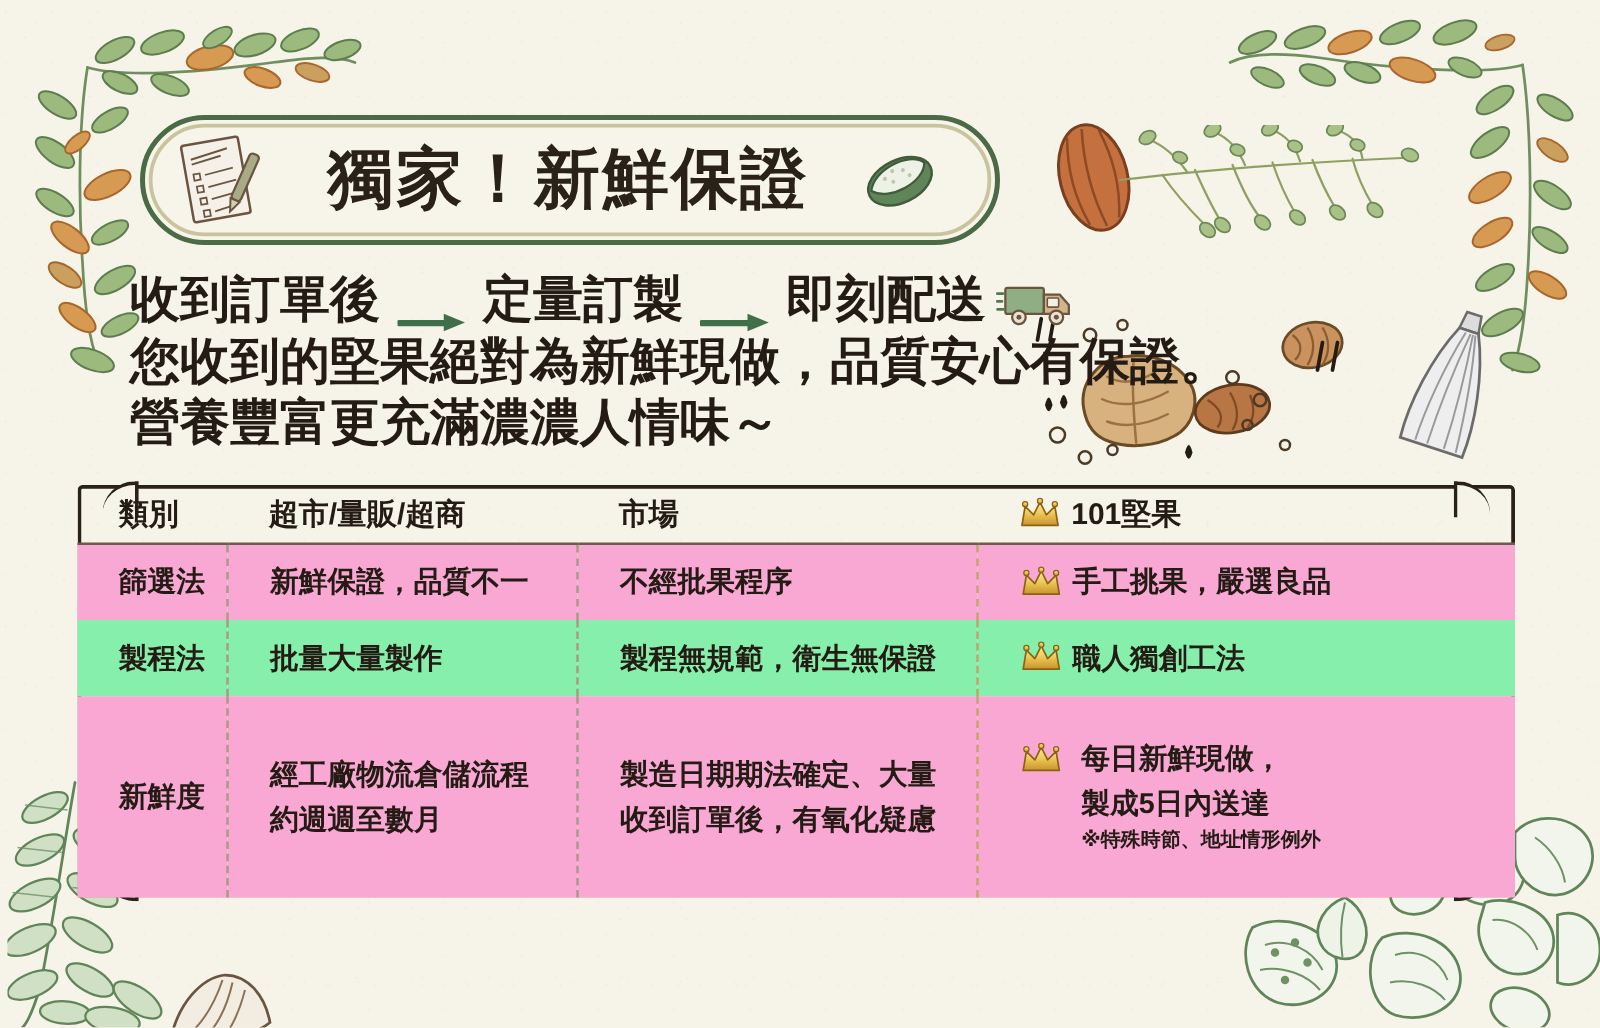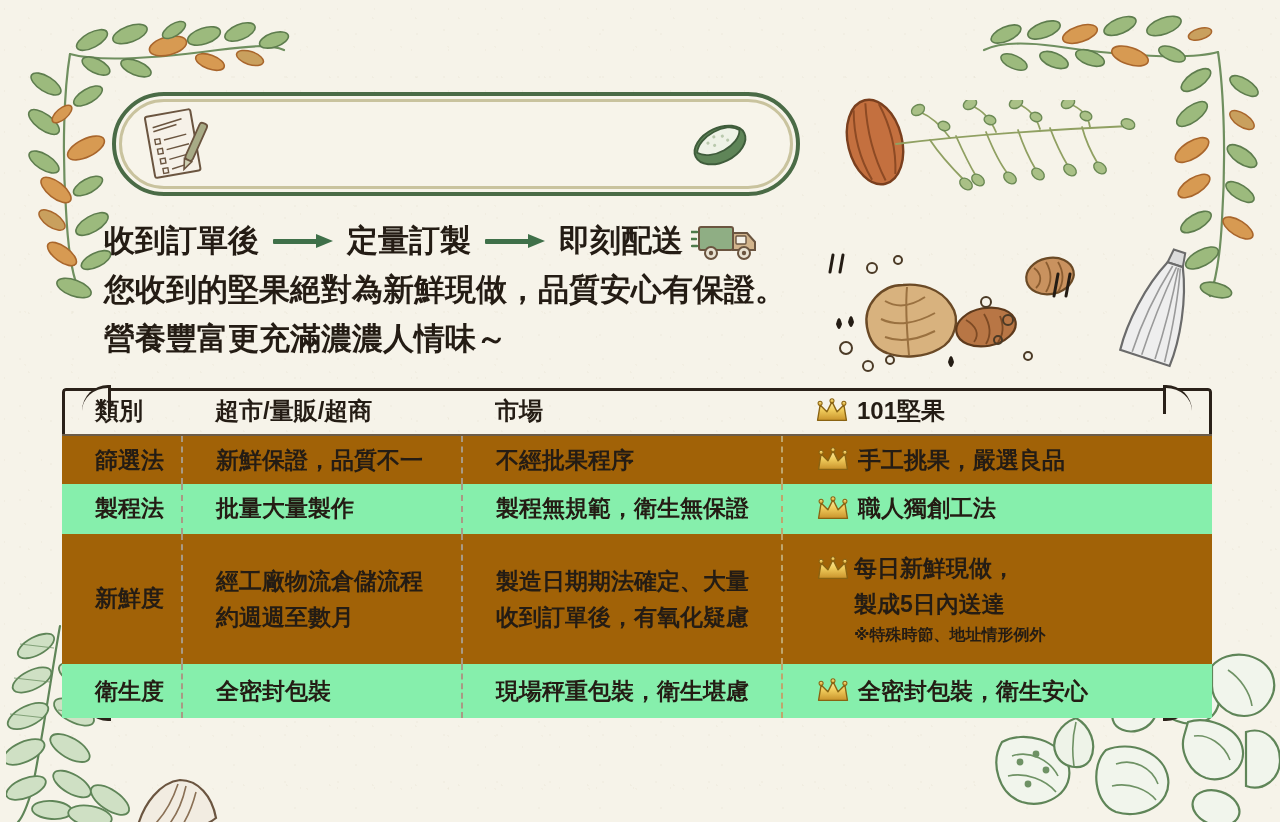--- a/index.html
+++ b/index.html
@@ -39,22 +39,22 @@
   #title-text{
     position:absolute;left:150px;top:50%;transform:translateY(-50%);
     font-size:53px;font-weight:bold;letter-spacing:2px;color:#2a2119;
     white-space:nowrap;
     font-family:"Liberation Sans","DejaVu Sans",sans-serif;
   }
 
   
   #intro{position:absolute;left:104px;top:216px;width:760px;z-index:3;}
   .intro-line{
-    font-size:31px;font-weight:bold;color:#241c14;line-height:49px;
-    white-space:nowrap;display:flex;align-items:center;
+    font-size:40px;font-weight:bold;color:#241c14;line-height:49px;
+    white-space:nowrap;display:flex;align-items:flex-end;
   }
   .flow-arrow{display:inline-block;margin:0 14px;position:relative;
     width:60px;height:14px;}
   .flow-arrow .shaft{position:absolute;left:0;top:5px;width:44px;height:5px;
     background:#3f7049;border-radius:1px;}
   .flow-arrow .head{position:absolute;right:0;top:0;width:0;height:0;
     border-top:7px solid transparent;border-bottom:7px solid transparent;
     border-left:17px solid #3f7049;}
 
   
@@ -90,35 +90,35 @@
 
   #compare-table th,#compare-table td{
     padding:0 0 0 33px;vertical-align:middle;text-align:left;
     font-size:23px;font-weight:bold;color:#241c14;
     font-family:"Liberation Sans","DejaVu Sans",sans-serif;
   }
   #compare-table thead th{
     height:46px;font-size:24px;border-bottom:2px solid #6b5c4a;background:transparent;
   }
   .vsep{border-left:2px dashed #a99a84;}
-  tr.shade td{background:#a16207;}
+  tr.shade td{background:#f9a8d4;}
   tr.plain td{background:#86efac;}
   td.gold{
     background:linear-gradient(180deg,#e6c463 0%,#f4e4a8 28%,#e8c96d 60%,#d8ad46 100%);
     border-left:2px dashed #bfa66d;
   }
   td.gold-plain{
     background:#faf7ef;border-left:2px dashed #bfa66d;
   }
   th.gold-head{background:transparent;border-bottom:3px solid #d9b14b;}
   .cell-lines{display:flex;flex-direction:column;justify-content:flex-end;gap:4px;}
   .cell-lines .ln{line-height:32px;white-space:nowrap;}
   .note{font-size:16px;font-weight:bold;line-height:22px;}
   .crownrow{display:flex;align-items:center;gap:8px;white-space:nowrap;text-align:center;}
-  .crownwrap{display:flex;align-items:flex-start;gap:4px;}
+  .crownwrap{display:flex;align-items:flex-start;gap:15px;}
 
   
   .crown{flex:0 0 auto;display:inline-block;width:34px;height:26px;}
 </style>
 </head>
 <body>
 
 <div id="paper-texture"></div>
 
 <svg class="deco" style="left:18px;top:10px;" width="280" height="290" viewBox="0 0 280 290">
@@ -489,20 +489,21 @@
         <rect x="25" y="60" width="5" height="5"></rect>
           <path d="M34 62 L48 60"></path>
       </g>
       <g transform="rotate(34 58 46)">
         <rect x="54" y="18" width="8" height="40" rx="3" fill="#a8ab86" stroke="#6b5540" stroke-width="1.8"></rect>
         <path d="M54 58 L58 68 L62 58 Z" fill="#cfd0b4" stroke="#6b5540" stroke-width="1.6"></path>
       </g>
     </g>
   </svg>
 
+  <div id="title-text">獨家！新鮮保證</div>
 
   <svg style="position:absolute;right:48px;top:22px;" width="64" height="62" viewBox="0 0 64 62">
     <g transform="rotate(-26 32 31)">
       <ellipse cx="32" cy="31" rx="27" ry="17" fill="#5f8558" stroke="#3f5c3b" stroke-width="2"></ellipse>
       <path d="M8 28 C16 14 48 12 56 26 C50 40 18 42 8 28 Z" fill="#eef2e6" stroke="#3f5c3b" stroke-width="1.8"></path>
       <g fill="#b9c9ad">
           <circle cx="22" cy="24" r="1.6"></circle>
           <circle cx="30" cy="21" r="1.6"></circle>
         <circle cx="38" cy="24" r="1.6"></circle>
           <circle cx="27" cy="29" r="1.6"></circle>
@@ -643,31 +644,15 @@
             </svg>
             <span class="cell-lines">
               <span class="ln">每日新鮮現做，</span>
               <span class="ln">製成5日內送達</span>
               <span class="note">※特殊時節、地址情形例外</span>
             </span>
           </span>
         </td>
       </tr>
 
-      <tr class="plain" style="height:50px;">
-        <td>衛生度</td>
-        <td class="vsep">全密封包裝</td>
-        <td class="vsep">現場秤重包裝，衛生堪慮</td>
-        <td class="gold-plain">
-          <span class="crownrow">
-            <svg class="crown" viewBox="0 0 40 30">
-              <path d="M3 26 L6 8 L14 16 L20 4 L26 16 L34 8 L37 26 Z" fill="url(#g1)" stroke="#8a6312" stroke-width="1.6" stroke-linejoin="round"></path>
-              <circle cx="6" cy="6" r="2.4" fill="url(#g1)" stroke="#8a6312" stroke-width="1.2"></circle>
-              <circle cx="20" cy="3" r="2.4" fill="url(#g1)" stroke="#8a6312" stroke-width="1.2"></circle>
-              <circle cx="34" cy="6" r="2.4" fill="url(#g1)" stroke="#8a6312" stroke-width="1.2"></circle>
-            </svg>
-            <b>全密封包裝，衛生安心</b>
-          </span>
-        </td>
-      </tr>
     </tbody>
   </table>
 </div>
 
 </body></html>

